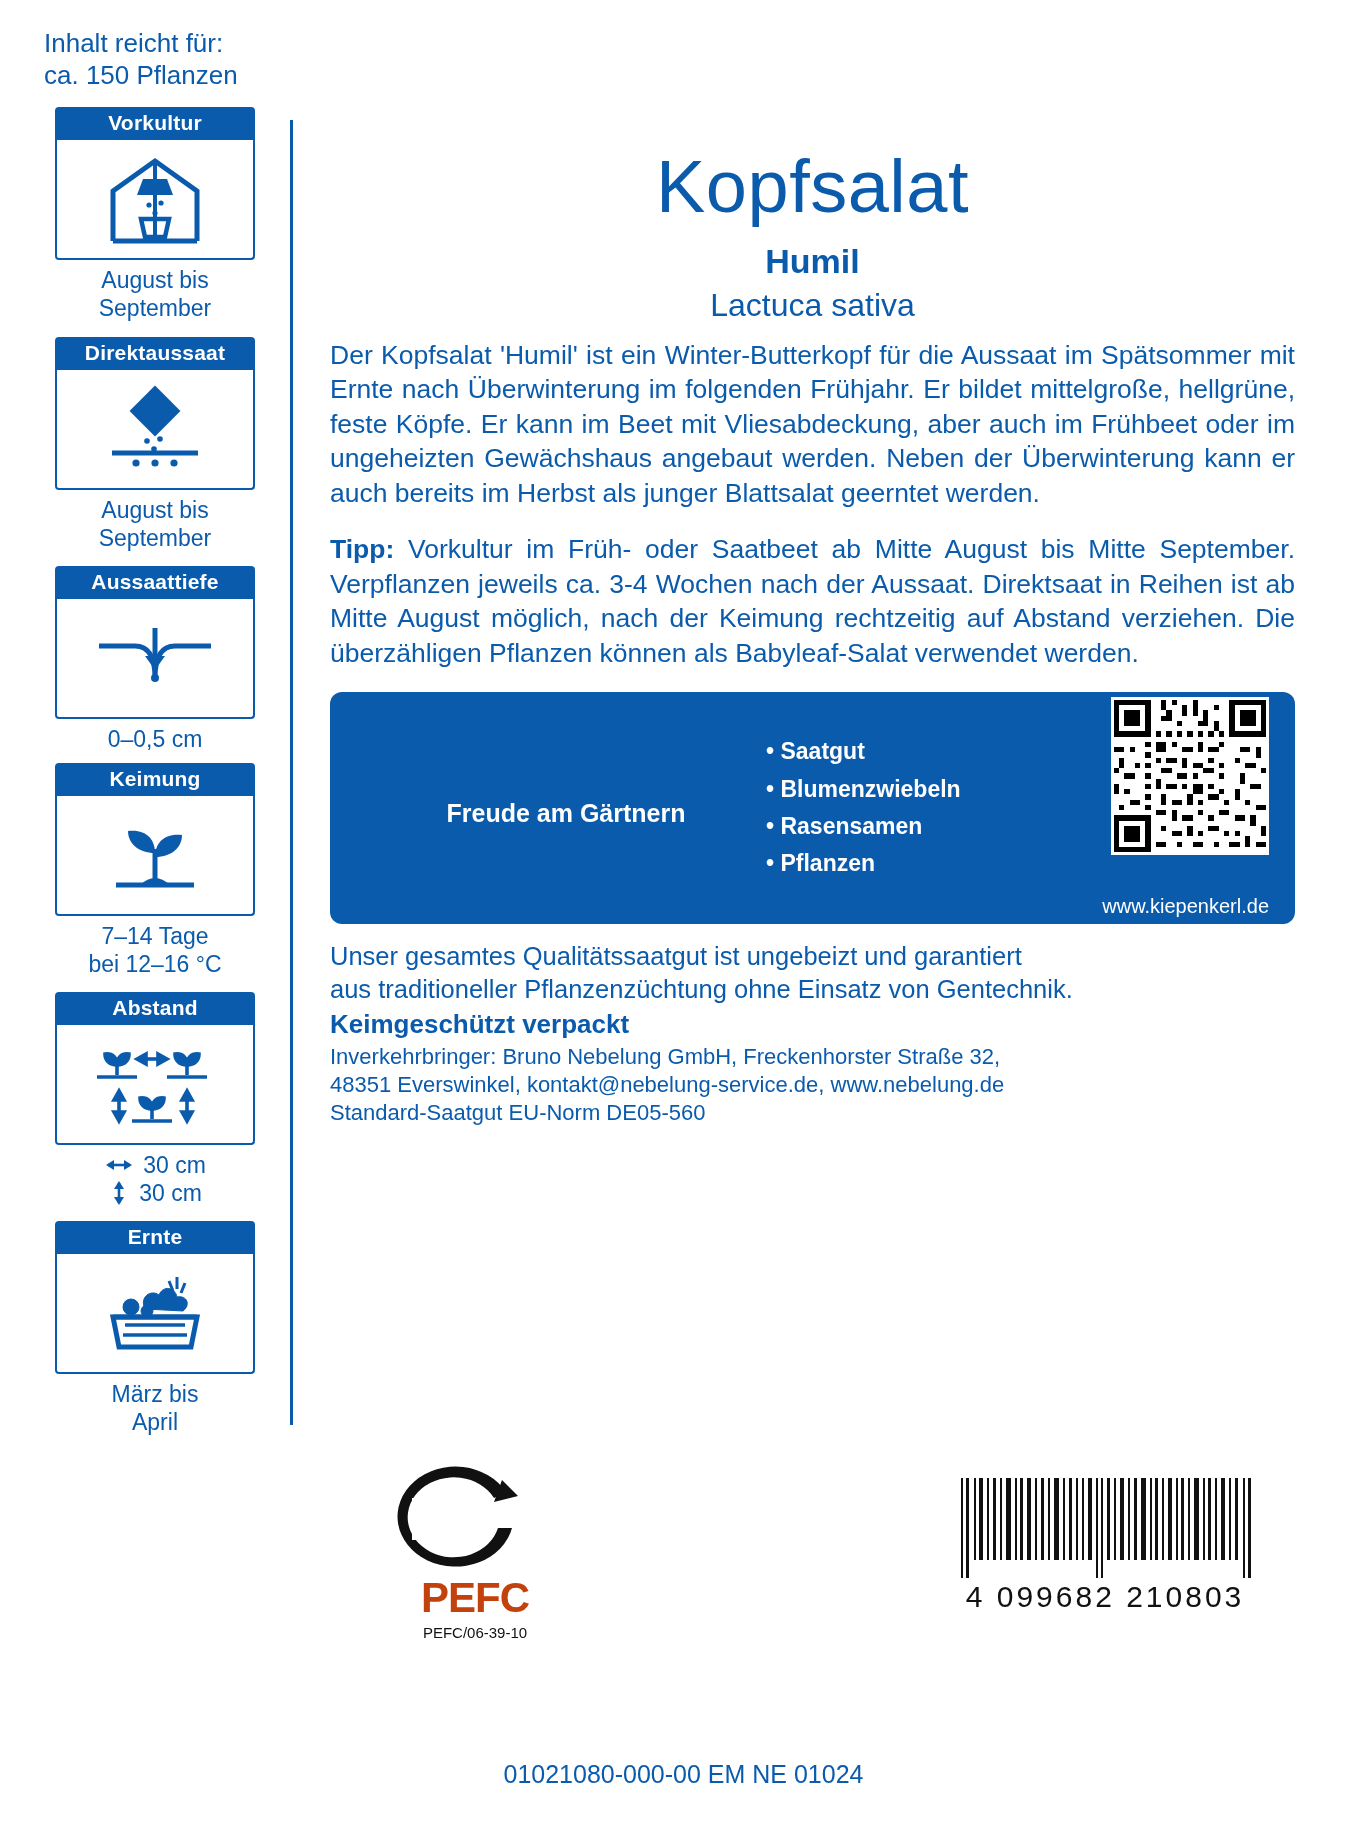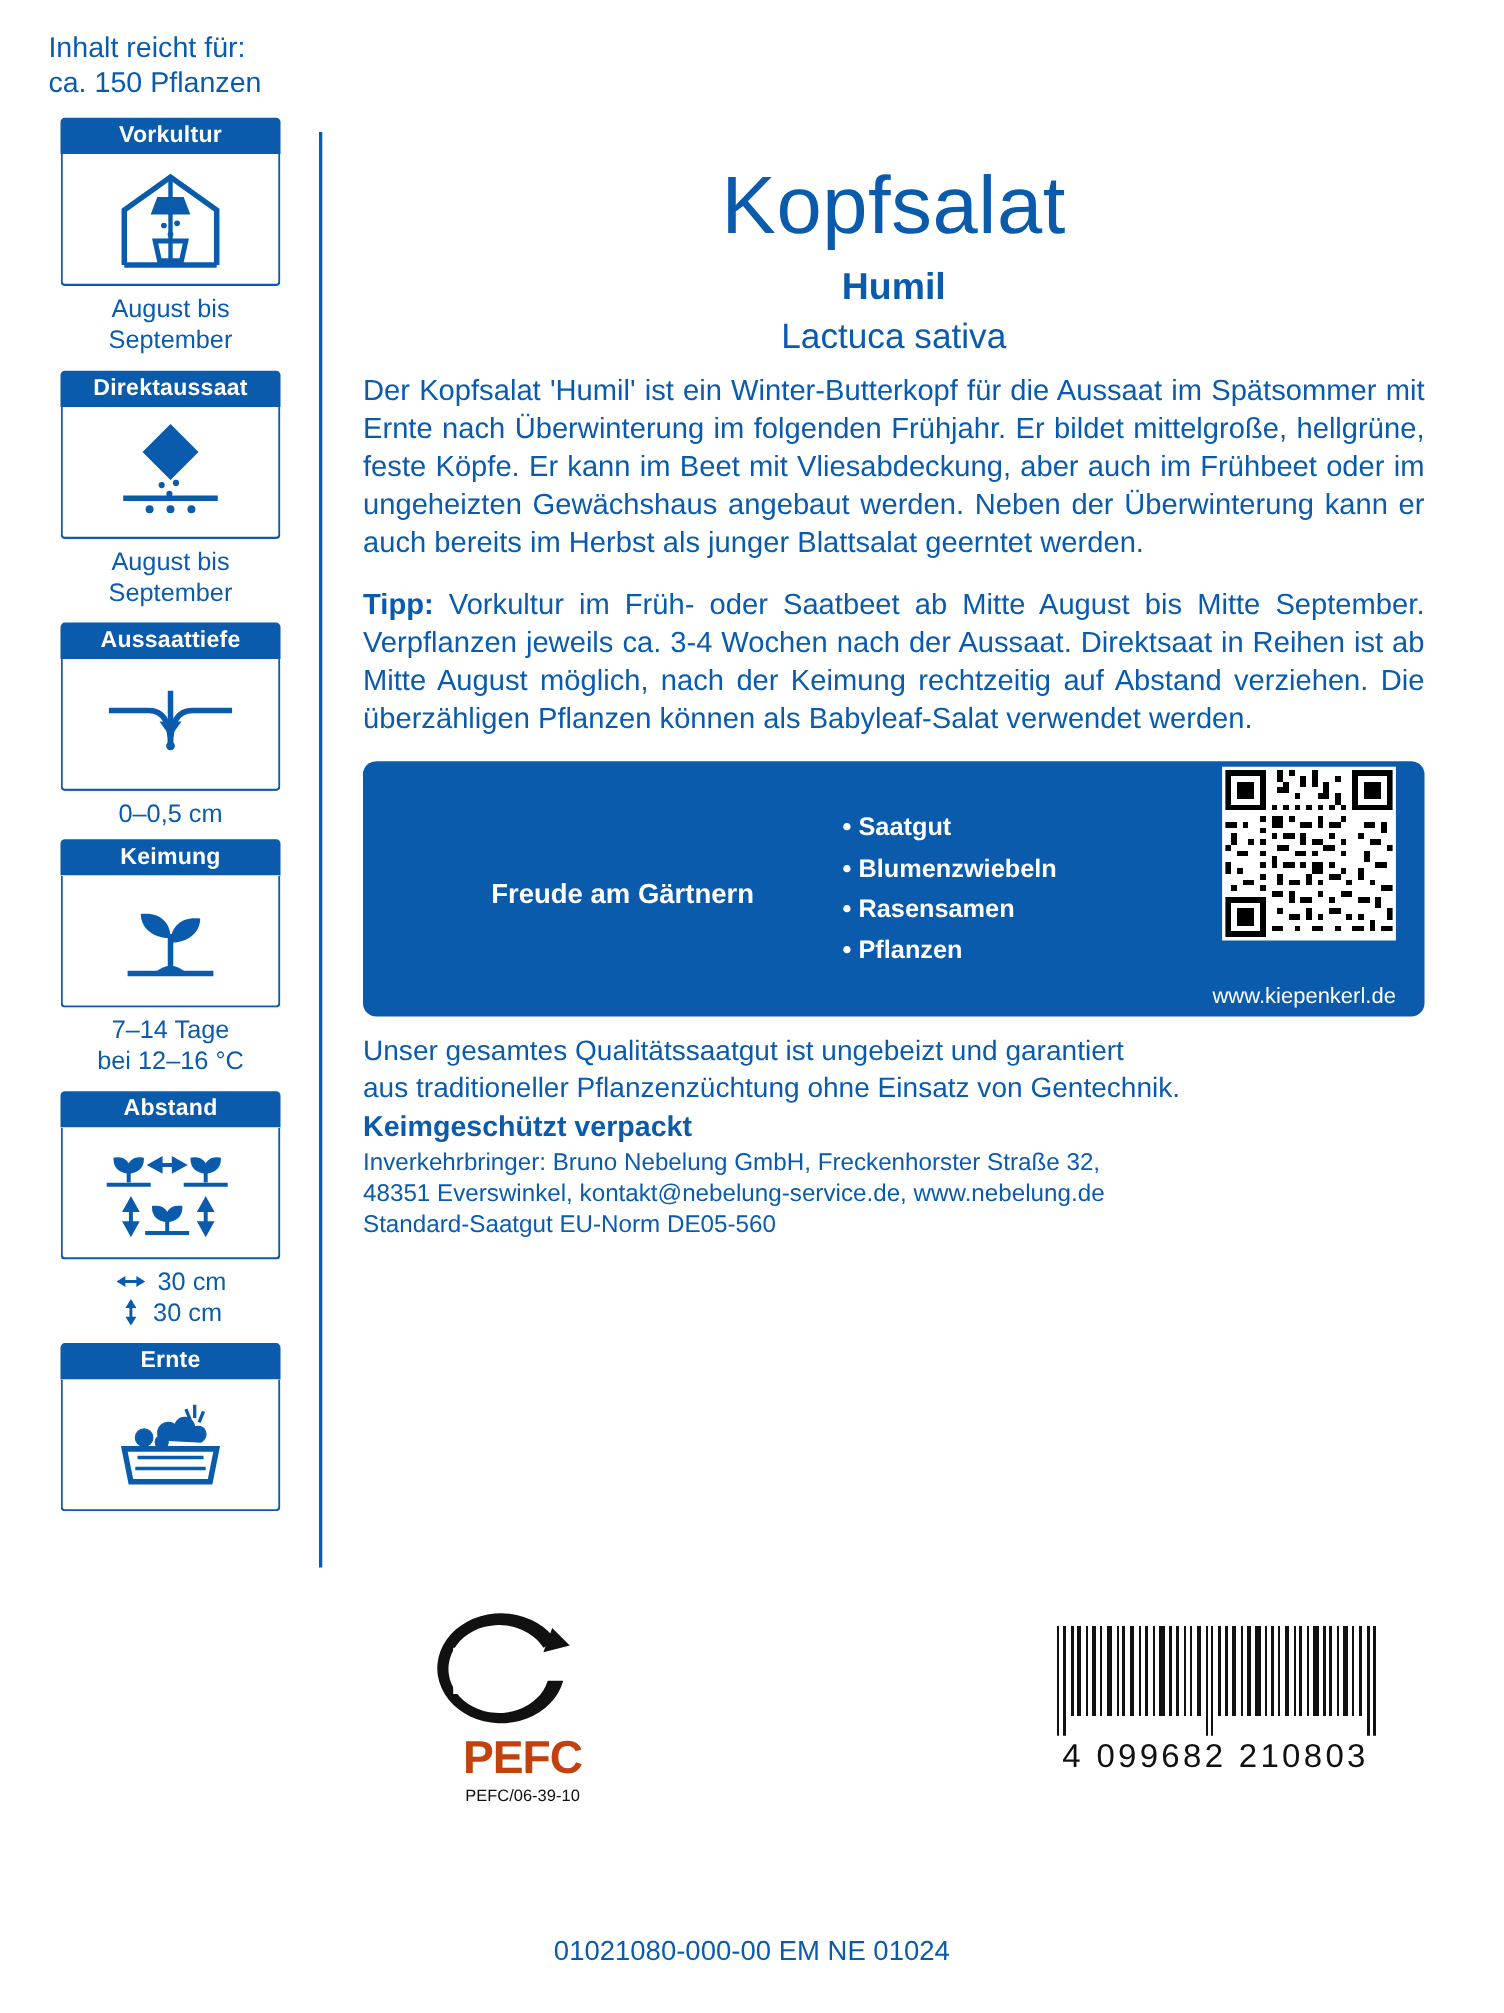--- a/index.html
+++ b/index.html
@@ -409,20 +409,24 @@
             <path d="M84 18 l4 10 M92 14 l0 12 M100 20 l-4 10" stroke-width="3" fill="none"></path>
             <path d="M60 46 c-6 -12 6 -20 14 -14 c4 -10 16 -8 18 2 c10 -2 14 8 6 14 z"></path>
             <circle cx="46" cy="44" r="8"></circle>
             <circle cx="62" cy="48" r="6"></circle>
             <path d="M28 54 H112 L106 84 H34 Z" fill="none" stroke-width="5"></path>
             <path d="M28 54 H112" stroke-width="5"></path>
             <path d="M40 62 H100" stroke-width="3.4"></path>
             <path d="M38 72 H102" stroke-width="3.4"></path>
           </g>
         </svg>
+      </div>
+      <div class="icon-caption tight">
+        <div>März bis</div>
+        <div>April</div>
       </div>
     </div>
   </div>
 
   <div class="divider-v"></div>
 
   <div class="right-col">
     <h1 class="title">Kopfsalat</h1>
     <div class="variety">Humil</div>
     <div class="latin">Lactuca sativa</div>

